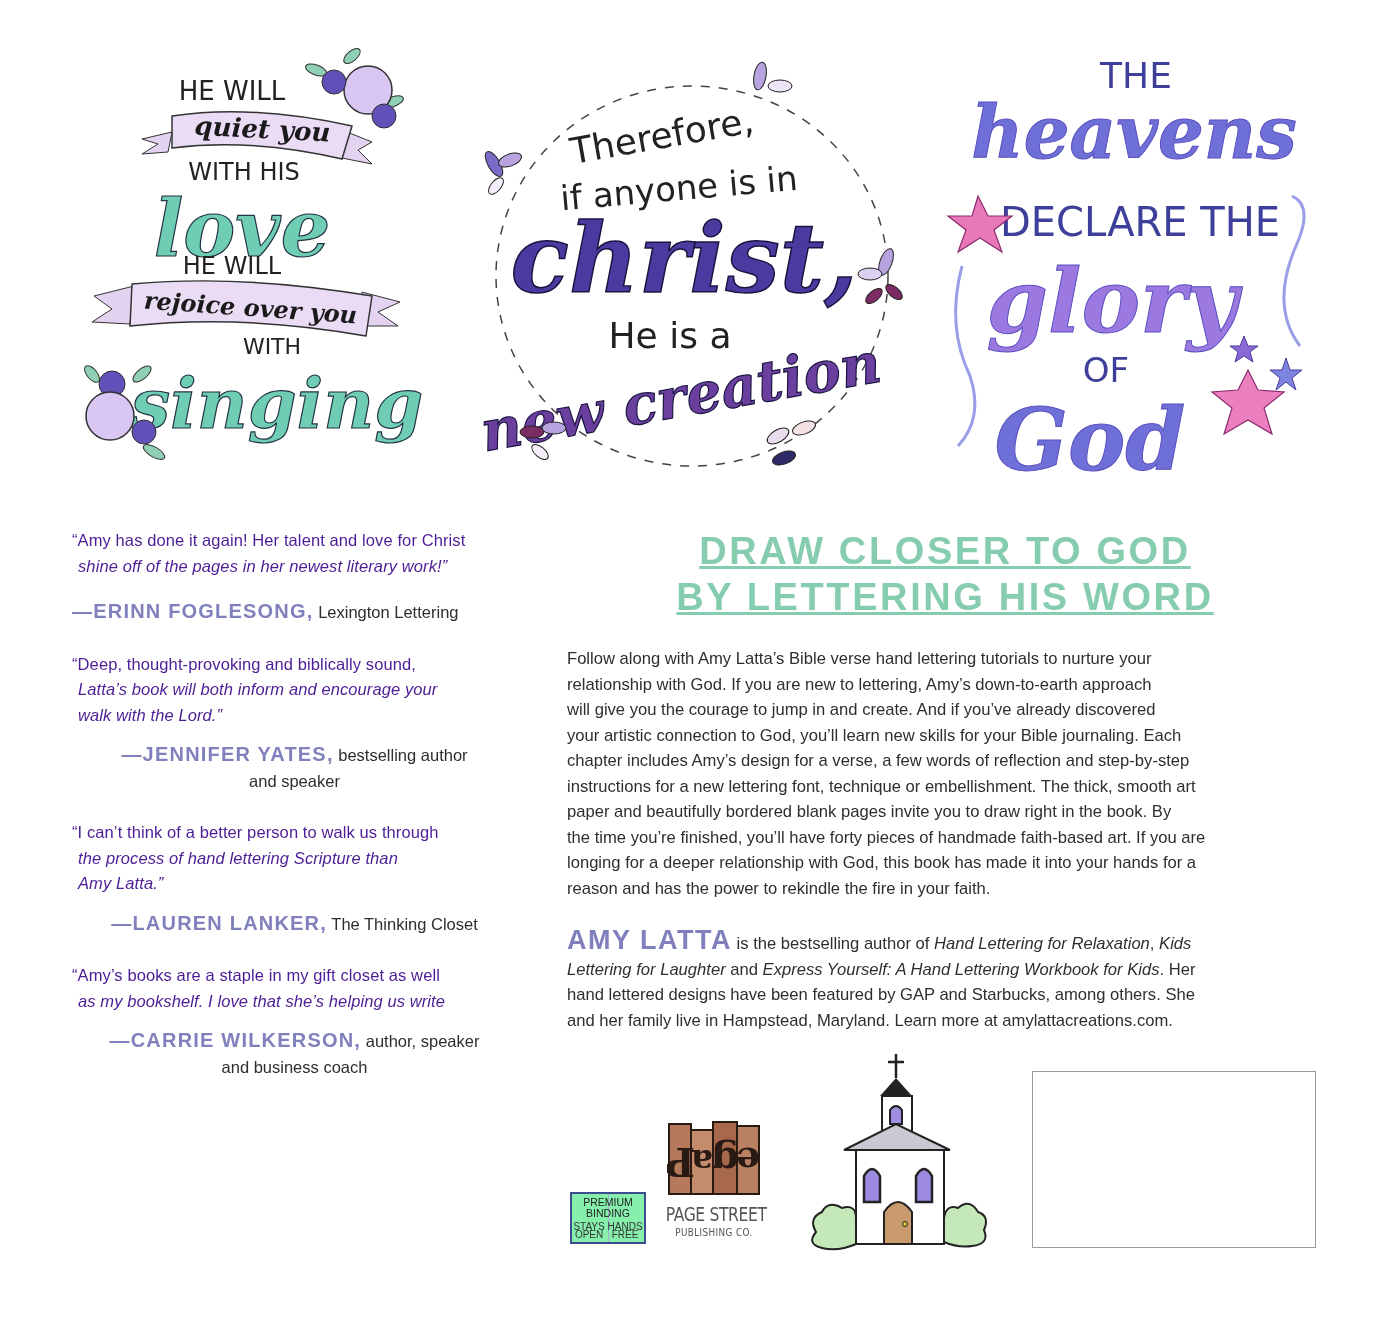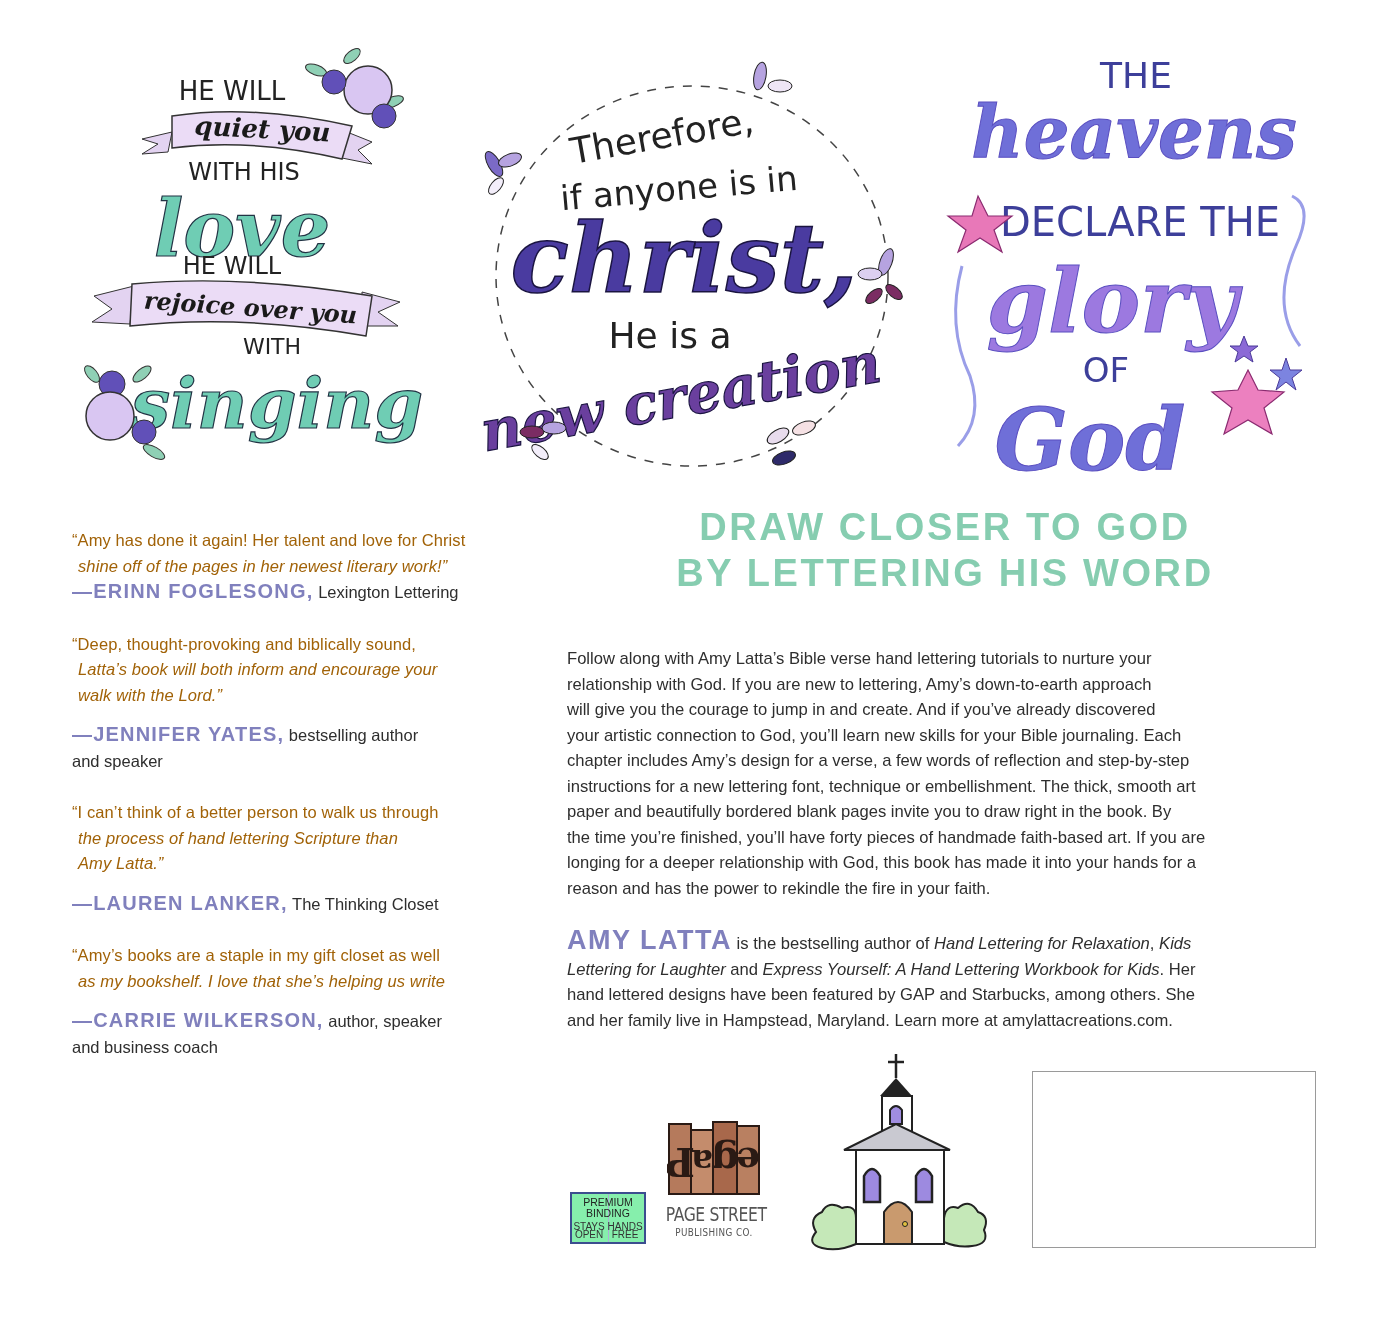--- a/index.html
+++ b/index.html
@@ -4,30 +4,30 @@
 <style>
   * { box-sizing: border-box; margin: 0; padding: 0; }
   html, body { width: 1400px; height: 1321px; background: #ffffff; overflow: hidden; }
   body { position: relative; font-family: "Liberation Sans", "DejaVu Sans", sans-serif; color: #2b2b2b; }
 
   .art { position: absolute; }
   .art svg { width: 100%; height: 100%; display: block; }
 
   
   .testimonials { position: absolute; left: 72px; top: 528px; width: 445px; }
-  .quote { font-size: 16.5px; line-height: 25.5px; color: #a16207; letter-spacing: 0.1px; }
+  .quote { font-size: 16.5px; line-height: 25.5px; color: #4c1d95; letter-spacing: 0.1px; }
   .quote .line { display: block; white-space: nowrap; }
   .quote .line.indent { padding-left: 6px; font-style: italic; }
   .attrib { margin-top: 14px; font-size: 16.5px; line-height: 25.5px; color: #2e2e2e; white-space: nowrap; }
-  .attrib.right { text-align: left; }
+  .attrib.right { text-align: center; }
   .attrib .name { color: #8080bd; font-weight: bold; font-size: 20px; letter-spacing: 1.2px; }
   .t-block { margin-bottom: 26px; }
 
   
-  .headline { position: absolute; left: 600px; top: 504px; width: 690px; text-align: center; color: #86cdb0; font-weight: bold; font-size: 38px; line-height: 46px; letter-spacing: 2.6px; }
+  .headline { position: absolute; left: 600px; top: 528px; width: 690px; text-align: center; color: #86cdb0; font-weight: bold; font-size: 38px; line-height: 46px; letter-spacing: 2.6px; text-decoration: underline; }
   .description { position: absolute; left: 567px; top: 646px; width: 760px; font-size: 16.6px; line-height: 25.5px; color: #2e2e2e; }
   .description .line { display: block; white-space: nowrap; }
   .bio { position: absolute; left: 567px; top: 928px; width: 760px; font-size: 16.6px; line-height: 25.5px; color: #2e2e2e; }
   .bio .line { display: block; white-space: nowrap; }
   .bio .author { color: #8080bd; font-weight: bold; font-size: 27px; letter-spacing: 1.5px; }
   .bio i { }
 
   
   .binding-badge { position: absolute; left: 570px; top: 1192px; width: 76px; height: 52px; border: 2px solid #3c4e8f; background: #86efac; text-align: center; }
   .binding-badge .spine { position: absolute; left: 36px; top: 0; width: 1px; height: 48px; background: #aab2d4; }
@@ -132,21 +132,21 @@
     <path d="M352 150 Q374 160 356 200 Q330 260 360 300" fill="none" stroke="#9a9ee8" stroke-width="3"></path>
   </svg>
 </div>
 
 <div class="testimonials">
   <div class="t-block">
     <div class="quote">
       <span class="line">“Amy has done it again! Her talent and love for Christ</span>
       <span class="line indent">shine off of the pages in her newest literary work!”</span>
     </div>
-    <div class="attrib" style="margin-top:0;">
+    <div class="attrib" style="margin-top:20px;">
       <span class="name">—ERINN FOGLESONG,</span>
       <span>Lexington Lettering</span>
     </div>
   </div>
 
   <div class="t-block">
     <div class="quote">
       <span class="line">“Deep, thought-provoking and biblically sound,</span>
       <span class="line indent">Latta’s book will both inform and encourage your</span>
       <span class="line indent">walk with the Lord.”</span>

